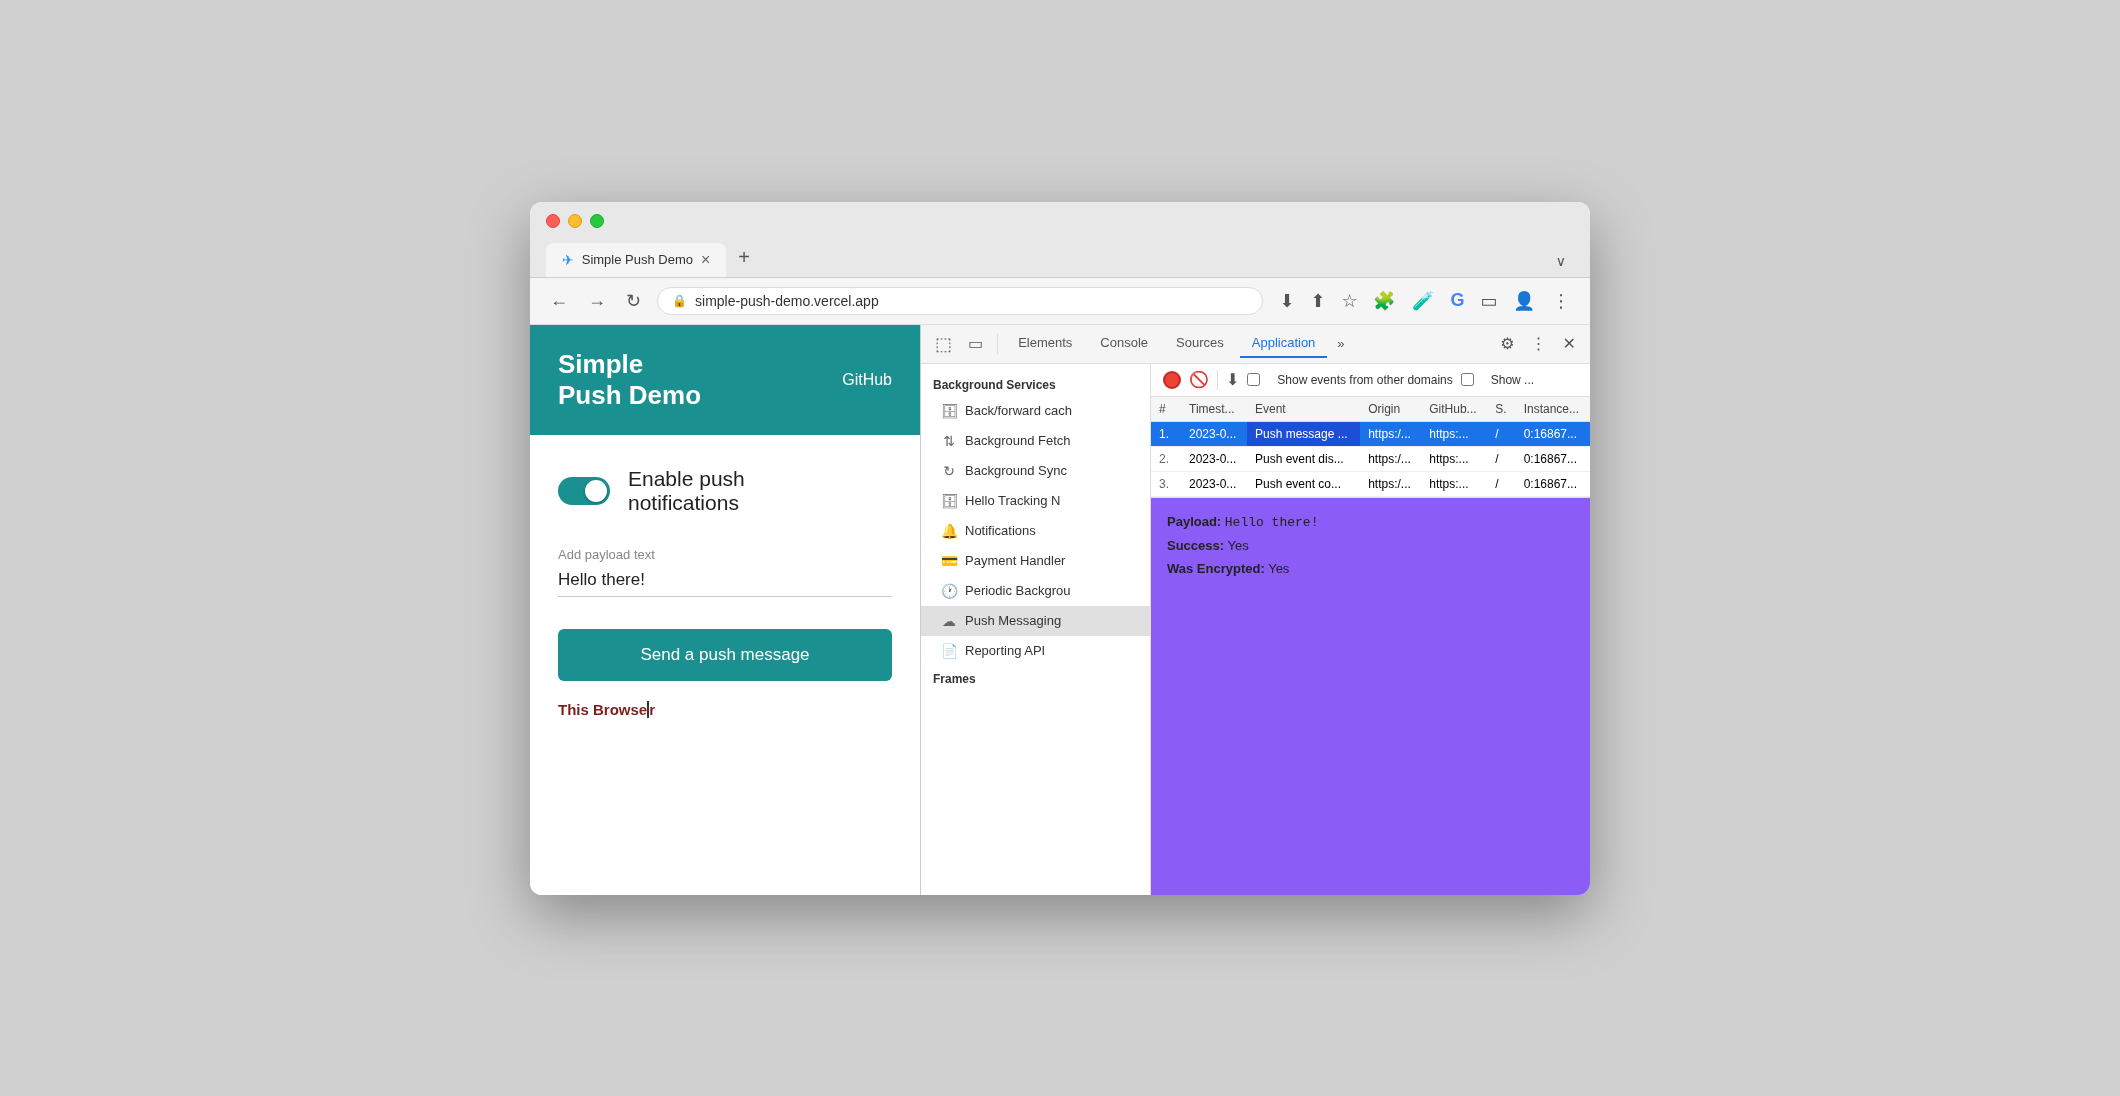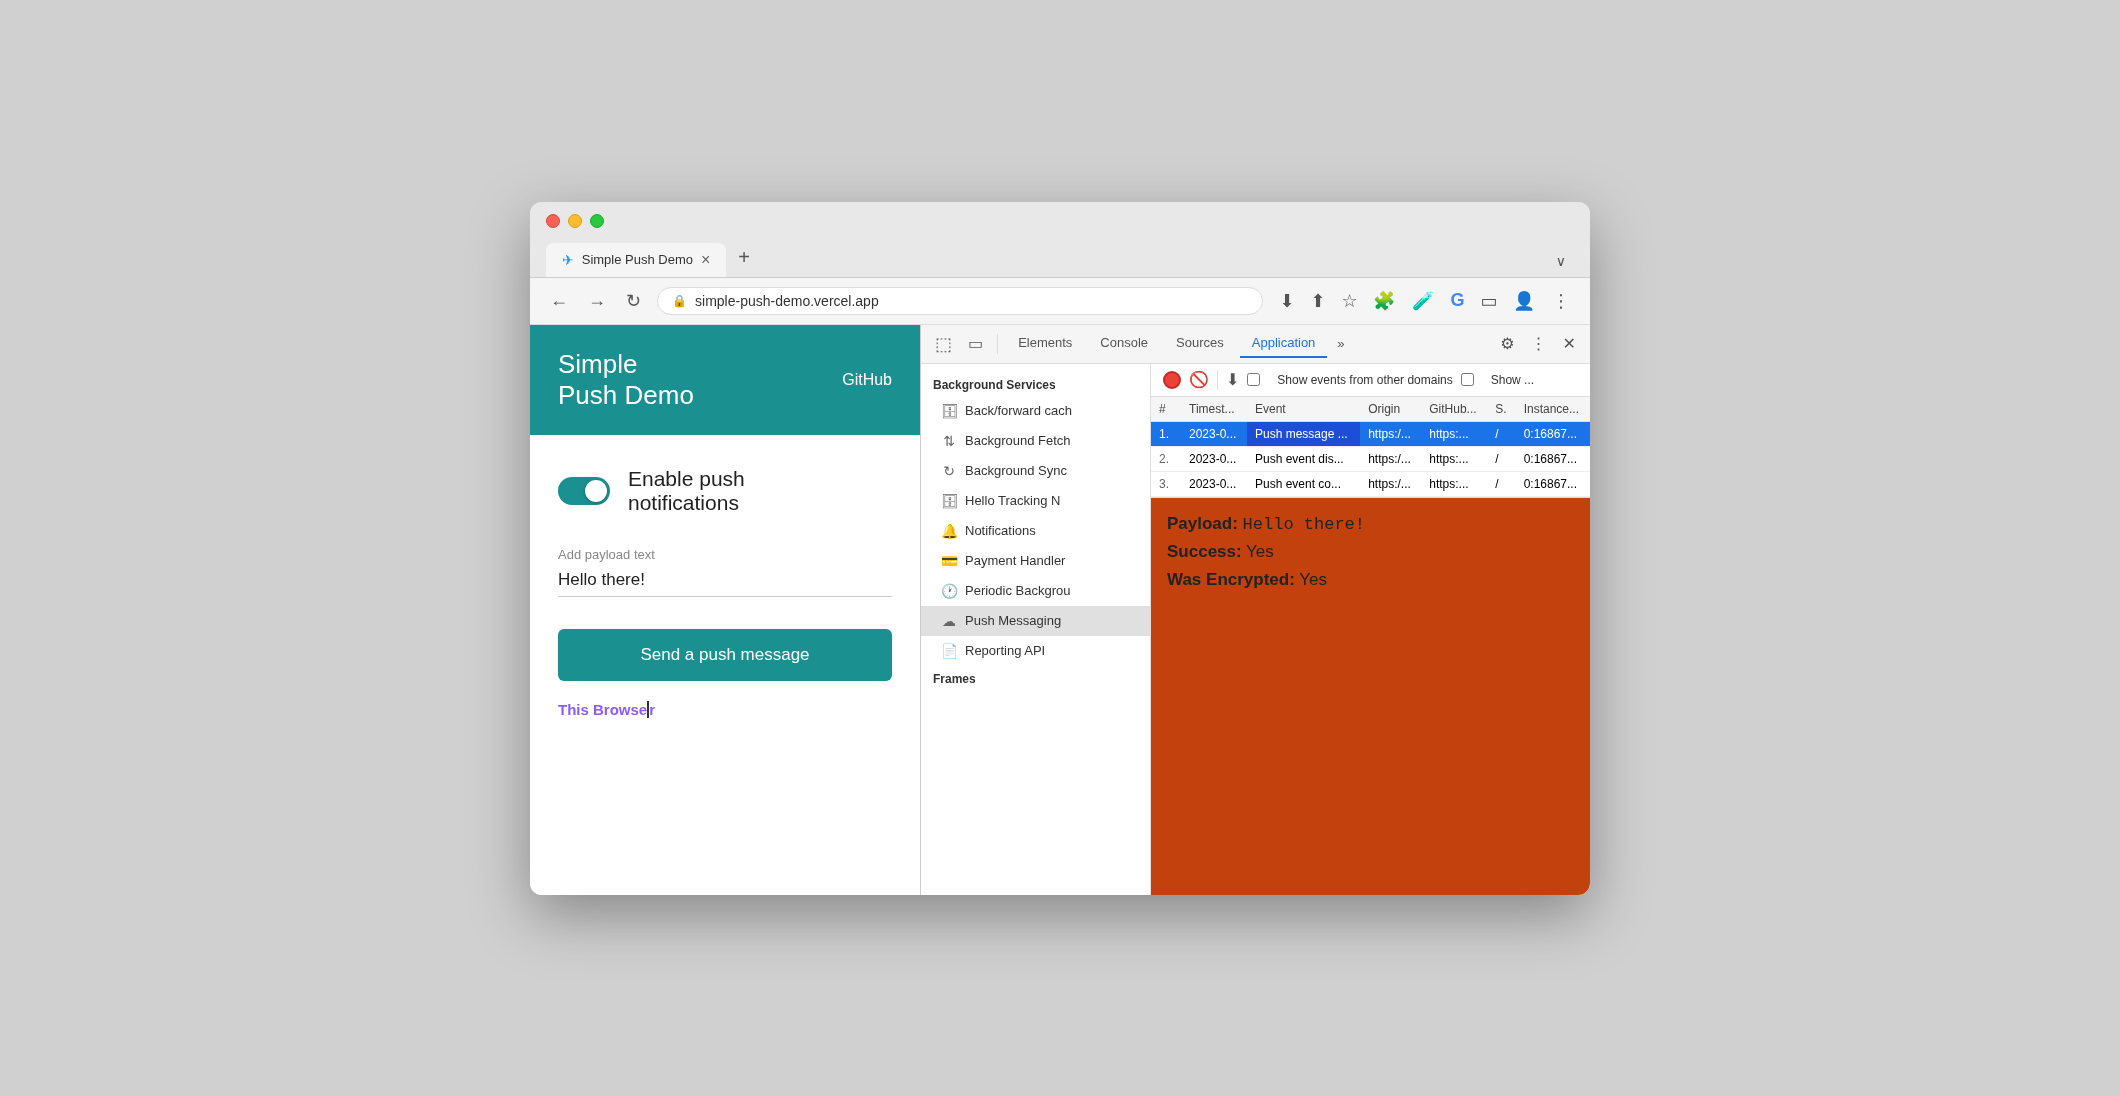--- a/index.html
+++ b/index.html
@@ -155,21 +155,21 @@
       background: #1a9090;
       padding: 24px 28px;
       display: flex;
       justify-content: space-between;
       align-items: center;
       color: white;
     }
 
     .site-title {
       font-size: 26px;
-      font-weight: 400;
+      font-weight: 700;
       line-height: 1.2;
     }
 
     .github-link {
       color: white;
       font-size: 16px;
       font-weight: 500;
     }
 
     .site-body {
@@ -452,23 +452,23 @@
       background: #1d4ed8;
       color: white;
       font-weight: 500;
     }
 
     .num-col { width: 30px; color: #666; }
 
     
     .detail-panel {
       padding: 16px;
-      font-size: 17px;
+      font-size: 13px;
       border-top: 1px solid #ddd;
-      background: #c2410c;
+      background: #8b5cf6;
       flex: 1;
     }
 
     .detail-row {
       margin-bottom: 8px;
     }
 
     .detail-key {
       font-weight: 700;
       color: #222;
@@ -549,21 +549,21 @@
           <div class="toggle-label">Enable push<br>notifications</div>
         </div>
 
         <div class="payload-section">
           <div class="payload-label">Add payload text</div>
           <input class="payload-input" value="Hello there!" style="">
         </div>
 
         <button class="send-btn">Send a push message</button>
 
-        <div class="this-browser" style="margin-top:20px; font-size:15px; color:#8b5cf6;">This Brows<span style="border-right:2px solid #333;">e</span>r</div>
+        <div class="this-browser" style="margin-top:20px; font-size:15px; color:#7f1d1d;">This Brows<span style="border-right:2px solid #333;">e</span>r</div>
       </div>
     </div>
 
     <div class="devtools">
 
       <div class="devtools-toolbar">
         <button class="dt-action-btn" style="font-size:18px;">⬚</button>
         <button class="dt-action-btn" style="font-size:16px;">▭</button>
         <div class="dt-divider"></div>
         <div class="dt-tab">Elements</div>

